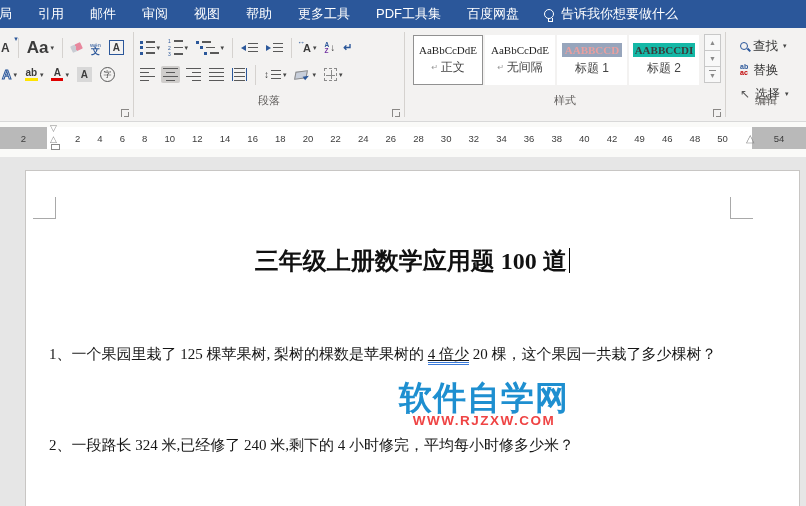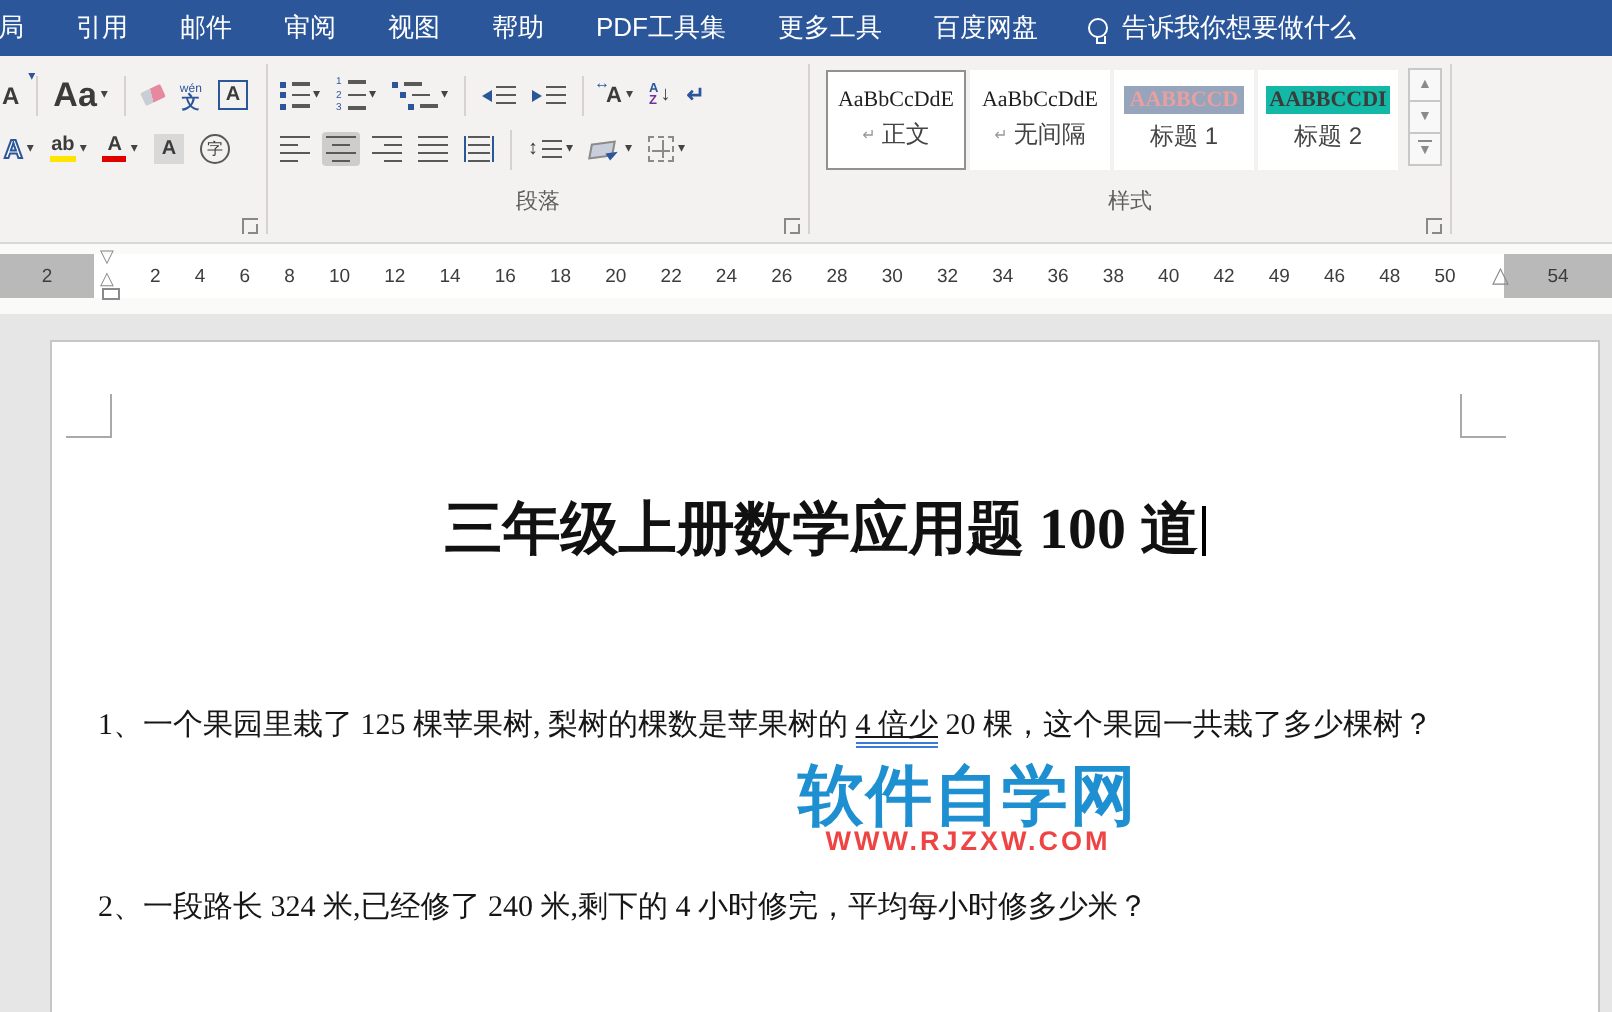--- a/index.html
+++ b/index.html
@@ -139,21 +139,21 @@
   .mk-r { left:746px; top:12px; font-size:11px; }
 
   
   .docarea { height:349px; background:#e6e6e6; position:relative; overflow:hidden; }
   .page { position:absolute; left:25px; top:13px; width:775px; height:400px;
     background:#fff; border:1px solid #c8c6c4; }
   .corner { position:absolute; width:23px; height:22px; }
   .corner.tl { left:7px; top:26px; border-right:1px solid #a9a9a9; border-bottom:1px solid #a9a9a9; }
   .corner.tr { left:704px; top:26px; border-left:1px solid #a9a9a9; border-bottom:1px solid #a9a9a9; }
   .doctitle { margin-top:74px; text-align:center; font-family:"Liberation Serif", serif;
-    font-weight:bold; font-size:29px; color:#111; position:relative; z-index:2; }
+    font-weight:bold; font-size:24px; color:#111; position:relative; z-index:2; }
   .cursor { display:inline-block; width:1.5px; height:25px; background:#000;
     vertical-align:-4px; margin-left:2px; }
   .prob { font-family:"Liberation Serif", serif; font-size:15px; color:#161616;
     padding:0 30px 0 23px; position:relative; z-index:2; white-space:nowrap; }
   .prob1 { margin-top:68px; }
   .prob2 { margin-top:72px; }
   .grammar { border-bottom:3px double #3a7ad9;text-decoration:underline; }
   .watermark { position:absolute; left:333px; top:210px; width:250px; text-align:center; z-index:1; }
   .wm-title { font-size:33px; font-weight:bold; color:#1e8fd0; letter-spacing:1px;
     line-height:34px; white-space:nowrap; }
@@ -165,22 +165,22 @@
 
 <div class="titlebar">
   <div style="display:flex">
 
   <span class="tab">局</span>
       <span class="tab">引用</span>
       <span class="tab">邮件</span>
       <span class="tab">审阅</span>
       <span class="tab">视图</span>
       <span class="tab">帮助</span>
+      <span class="tab">更多工具</span>
       <span class="tab">PDF工具集</span>
-      <span class="tab">更多工具</span>
       <span class="tab">百度网盘</span>
     </div>
   <div class="tellme">
     <span class="bulb"></span>
     <span>告诉我你想要做什么</span>
   </div>
 </div>
 
 <div class="ribbon">
 
@@ -431,20 +431,40 @@
       <span class="more">
           <i>▼</i>
         </span>
     </div>
     <div class="glabel">样式</div>
     <span class="launcher"></span>
   </div>
 
   <div class="vdiv"></div>
 
+  <div class="rgroup g-edit">
+    <div class="erow">
+      <span class="mag"></span>
+      <span>查找</span>
+      <span class="caret">▾</span>
+    </div>
+    <div class="erow">
+      <span class="repl">
+          <b>ab</b>
+          <b>ac</b>
+        </span>
+      <span>替换</span>
+    </div>
+    <div class="erow">
+      <span class="selcur">↖</span>
+      <span>选择</span>
+      <span class="caret">▾</span>
+    </div>
+    <div class="glabel">编辑</div>
+  </div>
 </div>
 
 <div class="rulerwrap">
   <div class="rulerbar">
     <div class="rmarg left">
       <span>2</span>
     </div>
     <div class="rwhite">
 
     <span>2</span>

